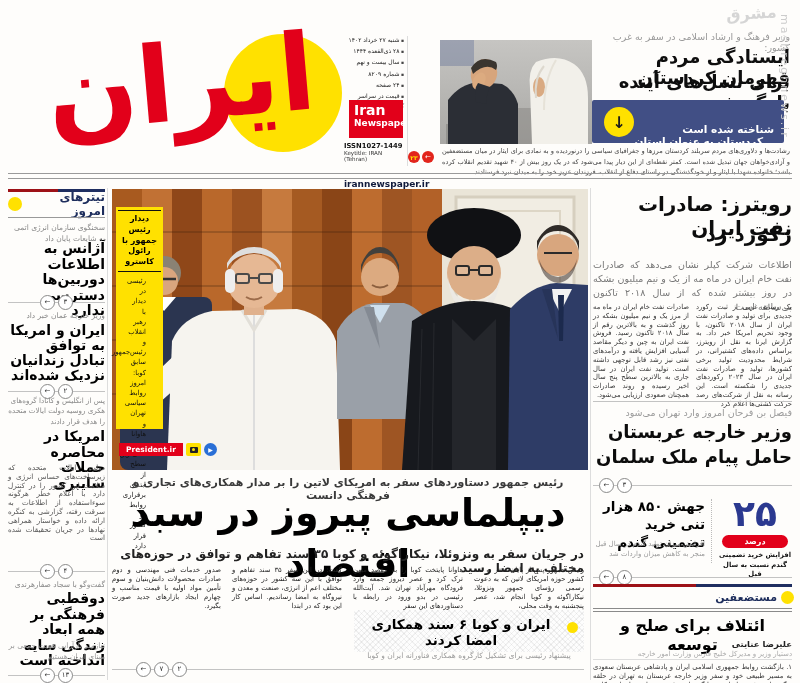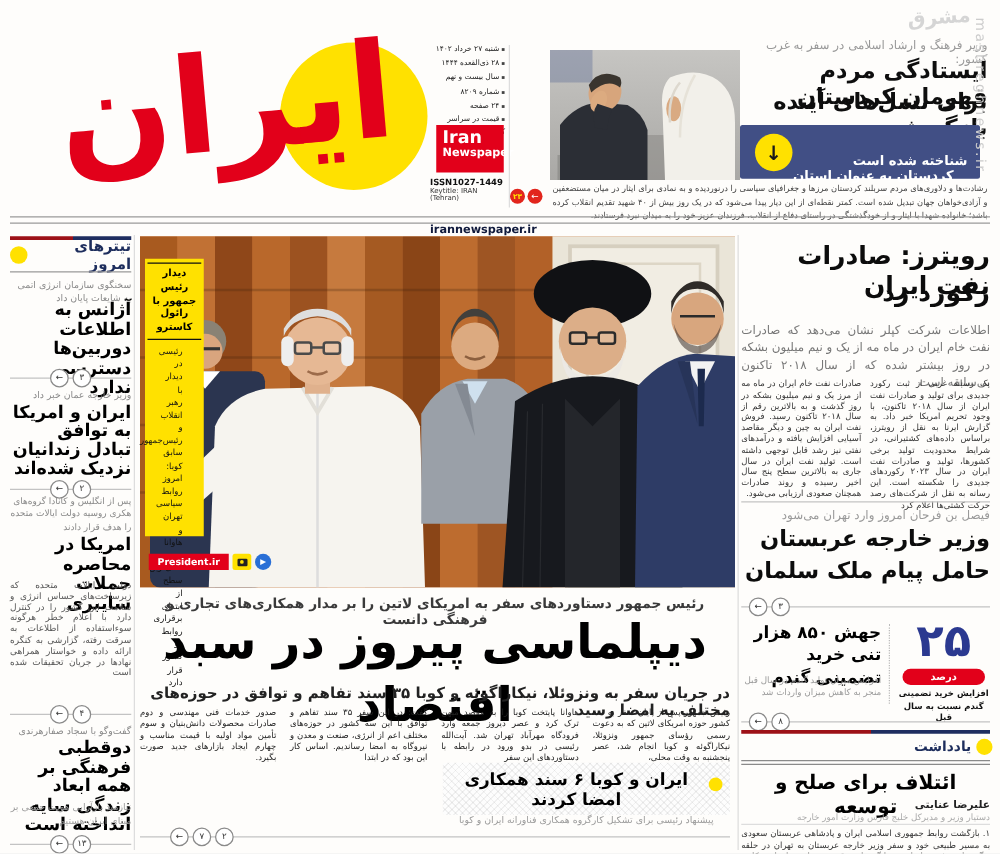--- a/index.html
+++ b/index.html
@@ -287,21 +287,21 @@
     <div class="abs rtl right b" style="left:0;top:2px;width:112px;font-size:13.5px;line-height:18px;color:#000;">جهش ۸۵۰ هزار تنی خرید تضمینی گندم</div>
     <div class="abs rtl right" style="left:0;top:44px;width:112px;font-size:7px;line-height:10px;color:#999;">افزایش میزان تولید گندم در سال قبل منجر به کاهش میزان واردات شد</div>
   </div>
   <div class="abs pgrow" style="left:593px;top:570px;width:199px;padding-left:6px;box-sizing:border-box;">
     <span class="pgc">←</span>
     <span class="pgc">۸</span>
   </div>
 
   <div class="abs gradbar" style="left:593px;top:584px;width:199px;height:3px;"></div>
   <div class="abs rtl" style="left:593px;top:590px;width:199px;height:15px;display:flex;align-items:center;gap:4px;">
-    <span class="b" style="font-size:11px;color:#1d2d5c;">یادداشت</span>
+    <span class="b" style="font-size:11px;color:#1d2d5c;">مستضعفین</span>
     <span class="ycirc" style="width:13px;height:13px;margin-right:-2px;order:-1;"></span>
   </div>
   <div class="abs" style="left:593px;top:608px;width:199px;height:1px;background:#8a8a8a;"></div>
   <div class="abs" style="left:593px;top:611px;width:199px;height:1px;background:#8a8a8a;"></div>
   <div class="abs rtl center b" style="left:593px;top:616px;width:199px;font-size:16px;color:#000;">ائتلاف برای صلح و توسعه</div>
   <div class="abs rtl right b" style="left:593px;top:639px;width:199px;font-size:8.5px;color:#222;">علیرضا عنایتی</div>
   <div class="abs rtl right" style="left:593px;top:650px;width:199px;font-size:7px;color:#aaa;">دستیار وزیر و مدیرکل خلیج فارس وزارت امور خارجه</div>
   <div class="abs dotline" style="left:593px;top:659px;width:199px;border-color:#ddd;"></div>
   <div class="abs rtl just" style="left:593px;top:663px;width:199px;height:20px;overflow:hidden;font-size:6.8px;line-height:9px;color:#333;">۱. بازگشت روابط جمهوری اسلامی ایران و پادشاهی عربستان سعودی به مسیر طبیعی خود و سفر وزیر خارجه عربستان به تهران در حلقه دیگری از موفقیت اصل همسایگی، از موقعیت ممتاز منطقه‌ای حکایت دارد.</div>
 

